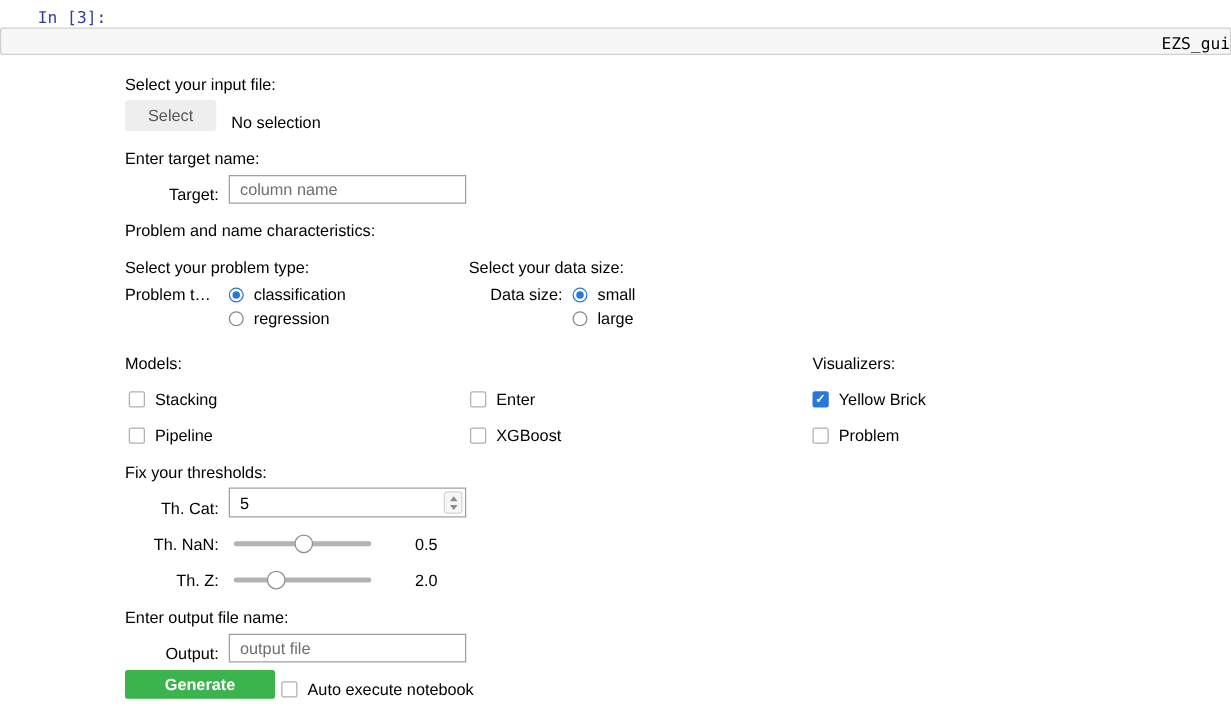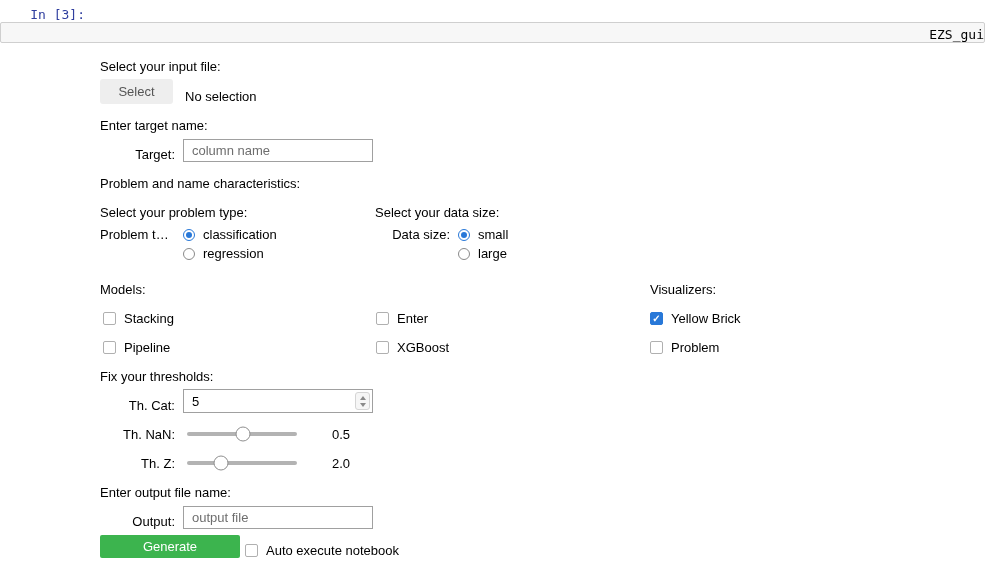--- a/index.html
+++ b/index.html
@@ -90,22 +90,22 @@
   .slider { position: relative; width: 110px; height: 16px; margin-left: 4px; cursor: pointer; }
   .slider .track { position: absolute; left: 0; right: 0; top: 6px; height: 4px; background: #b3b3b3; border-radius: 2px; }
   .slider .handle {
     position: absolute; top: 8px; width: 15px; height: 15px; background: #fff;
     border: 1px solid #8f8f8f; border-radius: 50%; transform: translate(-50%, -50%);
   }
   .readout { margin-left: 35px; }
 
   
   .btn-generate {
-    width: 140px; height: 23px; background: #3cb44e; border: none; border-radius: 2px;
-    color: #fff; font-family: "Liberation Sans", sans-serif; font-size: 13px; cursor: pointer;
+    width: 120px; height: 23px; background: #3cb44e; border: none; border-radius: 2px;
+    color: #fff; font-family: "Liberation Sans", sans-serif; font-size: 13px; cursor: pointer; font-weight: bold;
   }
   .auto-wrap { display: flex; align-items: center; margin-left: 5px; }
 </style>
 </head>
 <body>
 
 <div>
   <div class="cell-row">
     <div class="prompt">In [3]:</div>
     <div class="code-area">

